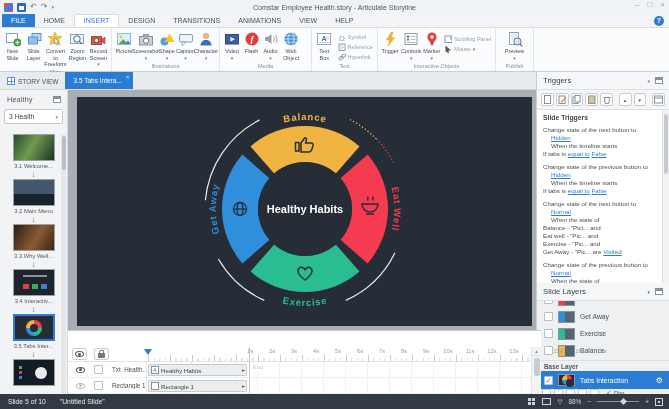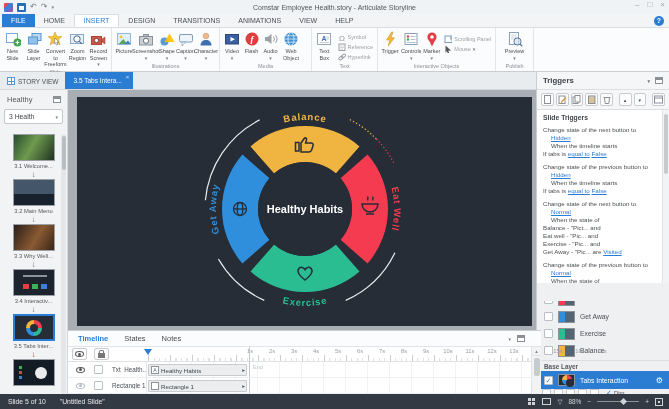--- a/index.html
+++ b/index.html
@@ -59,21 +59,21 @@
   .sscroll .thumb{position:absolute;top:2px;left:0.5px;width:4px;height:34px;background:#b9bec4;border-radius:2px}
   .minidonut{position:absolute;left:50%;top:50%;transform:translate(-50%,-50%);width:16px;height:16px;border-radius:50%;background:conic-gradient(#f43b4f 0 25%,#2bbd92 25% 50%,#2f8fdd 50% 75%,#f0b441 75%)}
   .minidonut::after{content:"";position:absolute;left:4px;top:4px;width:8px;height:8px;border-radius:50%;background:#262d37}
 
   
   .canvas{position:absolute;top:90px;left:68px;width:468px;height:240px;background:#a9aeb5}
   .slide{position:absolute;left:9px;top:7px;width:455px;height:229px;background:#262d37}
 
   
   .rpanel{position:absolute;top:72px;left:536px;width:133px;height:322px;background:#eef0f2;border-left:1px solid #c9cdd1}
-  .phead{height:18px;background:#f4f6f7;border-bottom:1px solid #dcdfe2;display:flex;align-items:center;padding:0 6px;font-size:7.8px;font-weight:bold;color:#3f444a}
+  .phead{height:18px;background:#f4f6f7;border-bottom:1px solid #dcdfe2;display:flex;align-items:center;padding:0 6px;font-size:7.8px;font-weight:normal;color:#3f444a}
   .phead .tools{margin-left:auto;display:flex;align-items:center;gap:5px}
   .trig-toolbar{height:20px;display:flex;align-items:center;gap:2px;padding:0 4px;background:#f4f6f7;border-bottom:1px solid #dcdfe2}
   .tbtn{width:13px;height:13px;background:#fdfdfe;border:1px solid #c8ccd0;border-radius:2px;display:flex;align-items:center;justify-content:center;font-size:5px;color:#4a4f54}
   .tbtn svg{width:9px;height:9px}
   .trig-content{position:absolute;top:38px;left:0;right:0;height:173px;background:#fff;padding:4px 8px 0 6px;font-size:6.2px;line-height:8px;color:#4a4f54;overflow:hidden}
   .trig-content .sect{font-size:6.8px;font-weight:bold;color:#3f444a;margin-bottom:4px}
   .trig{margin-bottom:5px}
   .lnk{color:#2b7cd3;text-decoration:underline}
   .ind{padding-left:8px}
   .vscroll{position:absolute;right:0;width:7px;background:#f1f3f4;border-left:1px solid #e2e5e8}
@@ -566,20 +566,27 @@
       <div class="trig">
         <p>Change state of the previous button to</p>
         <p class="ind"><span class="lnk">Normal</span></p>
         <p class="ind">When the state of</p>
       </div>
     </div>
     <div class="vscroll" style="top:38px;height:173px">
         <span class="thumb" style="top:4px;height:60px"></span>
       </div>
 
+    <div class="phead" style="position:absolute;top:211px;left:0;right:0">
+      <span>Slide Layers</span>
+      <span class="tools">
+        <span class="caret" style="color:#2b7cd3">▾</span>
+        <span class="i-panel"></span>
+      </span>
+    </div>
     <div class="layers-list">
       <div class="lrow partial">
         <span class="cb"></span>
         <span class="lthumb" style="background:linear-gradient(90deg,#f43b4f 0 40%,#546472 40%)"></span>
       </div>
       <div class="lrow">
         <span class="cb"></span>
         <span class="lthumb" style="background:linear-gradient(90deg,#2f8fdd 0 40%,#546472 40%)"></span>
         <span>Get Away</span>
       </div>
@@ -612,29 +619,20 @@
       <span class="mini"></span>
       <span class="mini"></span>
       <span class="dim">
           <span class="ck">✓</span>
           <span>Dim</span>
         </span>
     </div>
   </div>
 
   <div class="timeline">
-    <div class="tl-tabs">
-      <span class="active">Timeline</span>
-      <span>States</span>
-      <span>Notes</span>
-      <span class="tools">
-        <span class="caret">▾</span>
-        <span class="i-panel"></span>
-      </span>
-    </div>
     <div class="tl-ruler">
       <span class="hbtn" style="left:4px">
           <span class="i-eye"></span>
         </span>
       <span class="hbtn" style="left:26px">
           <span class="i-lock"></span>
         </span>
       <div class="ruler-strip">
         <div class="ruler-minor"></div>
           <div class="ruler-major"></div>

